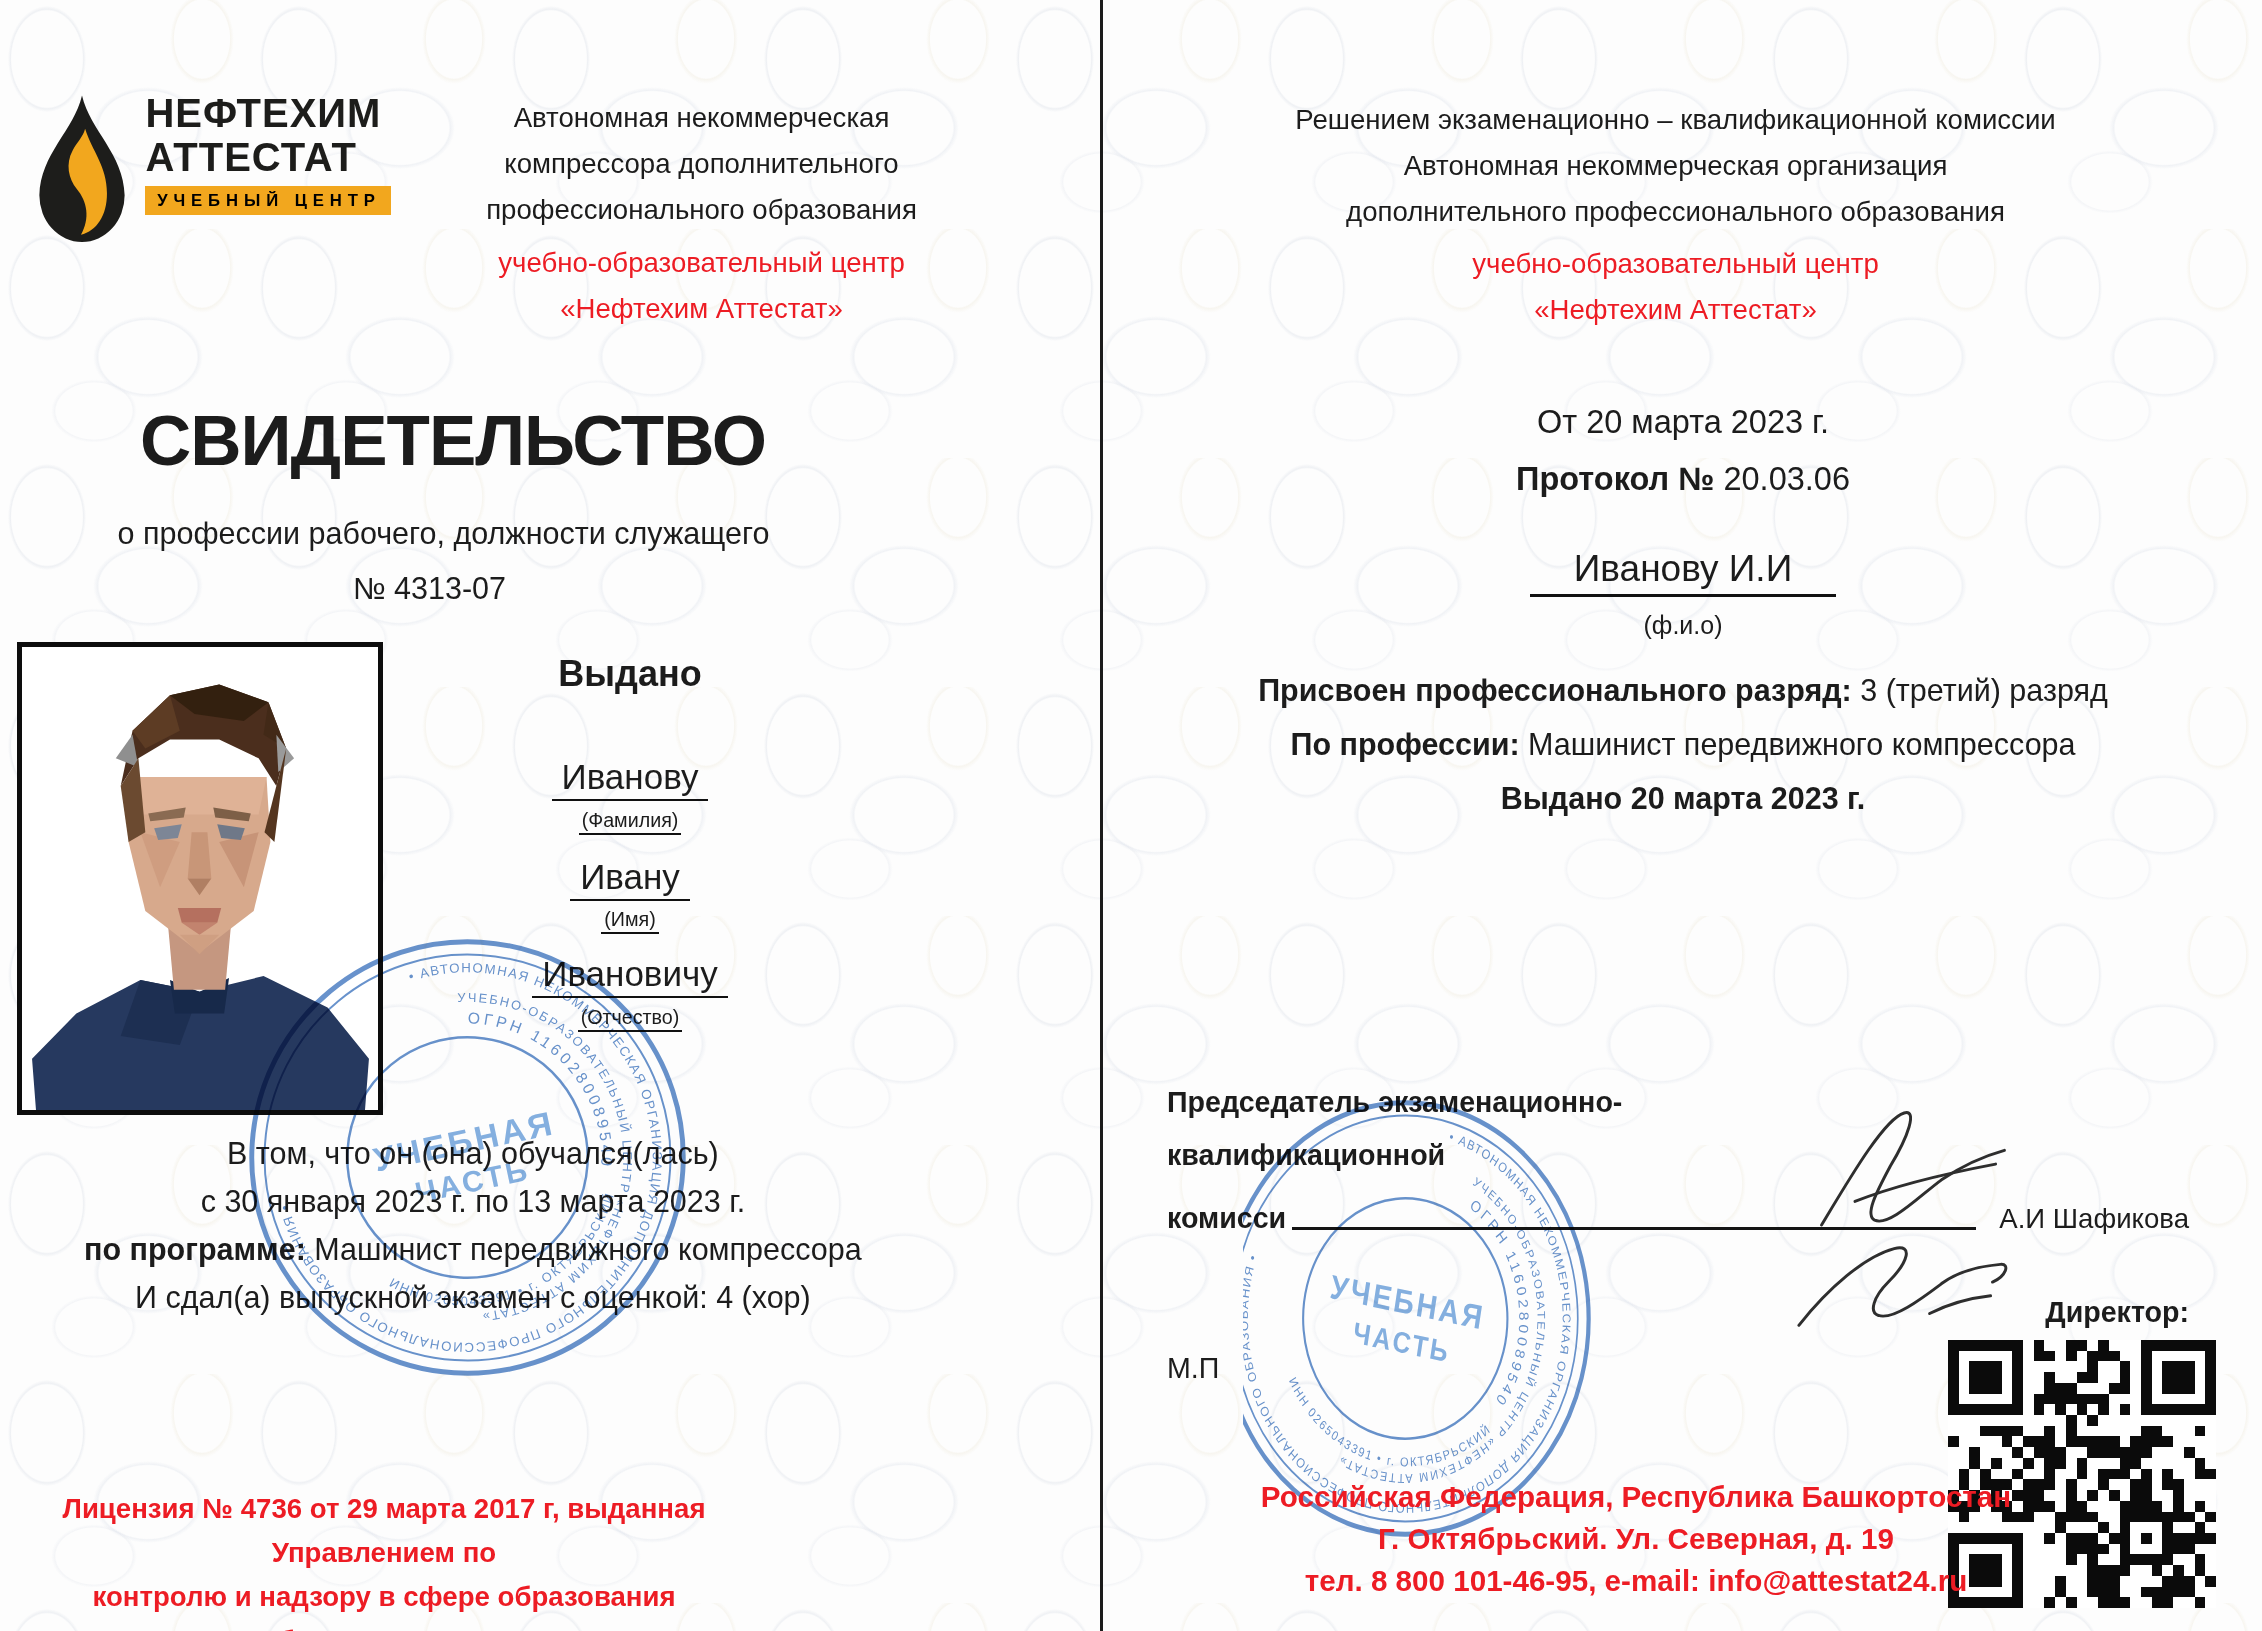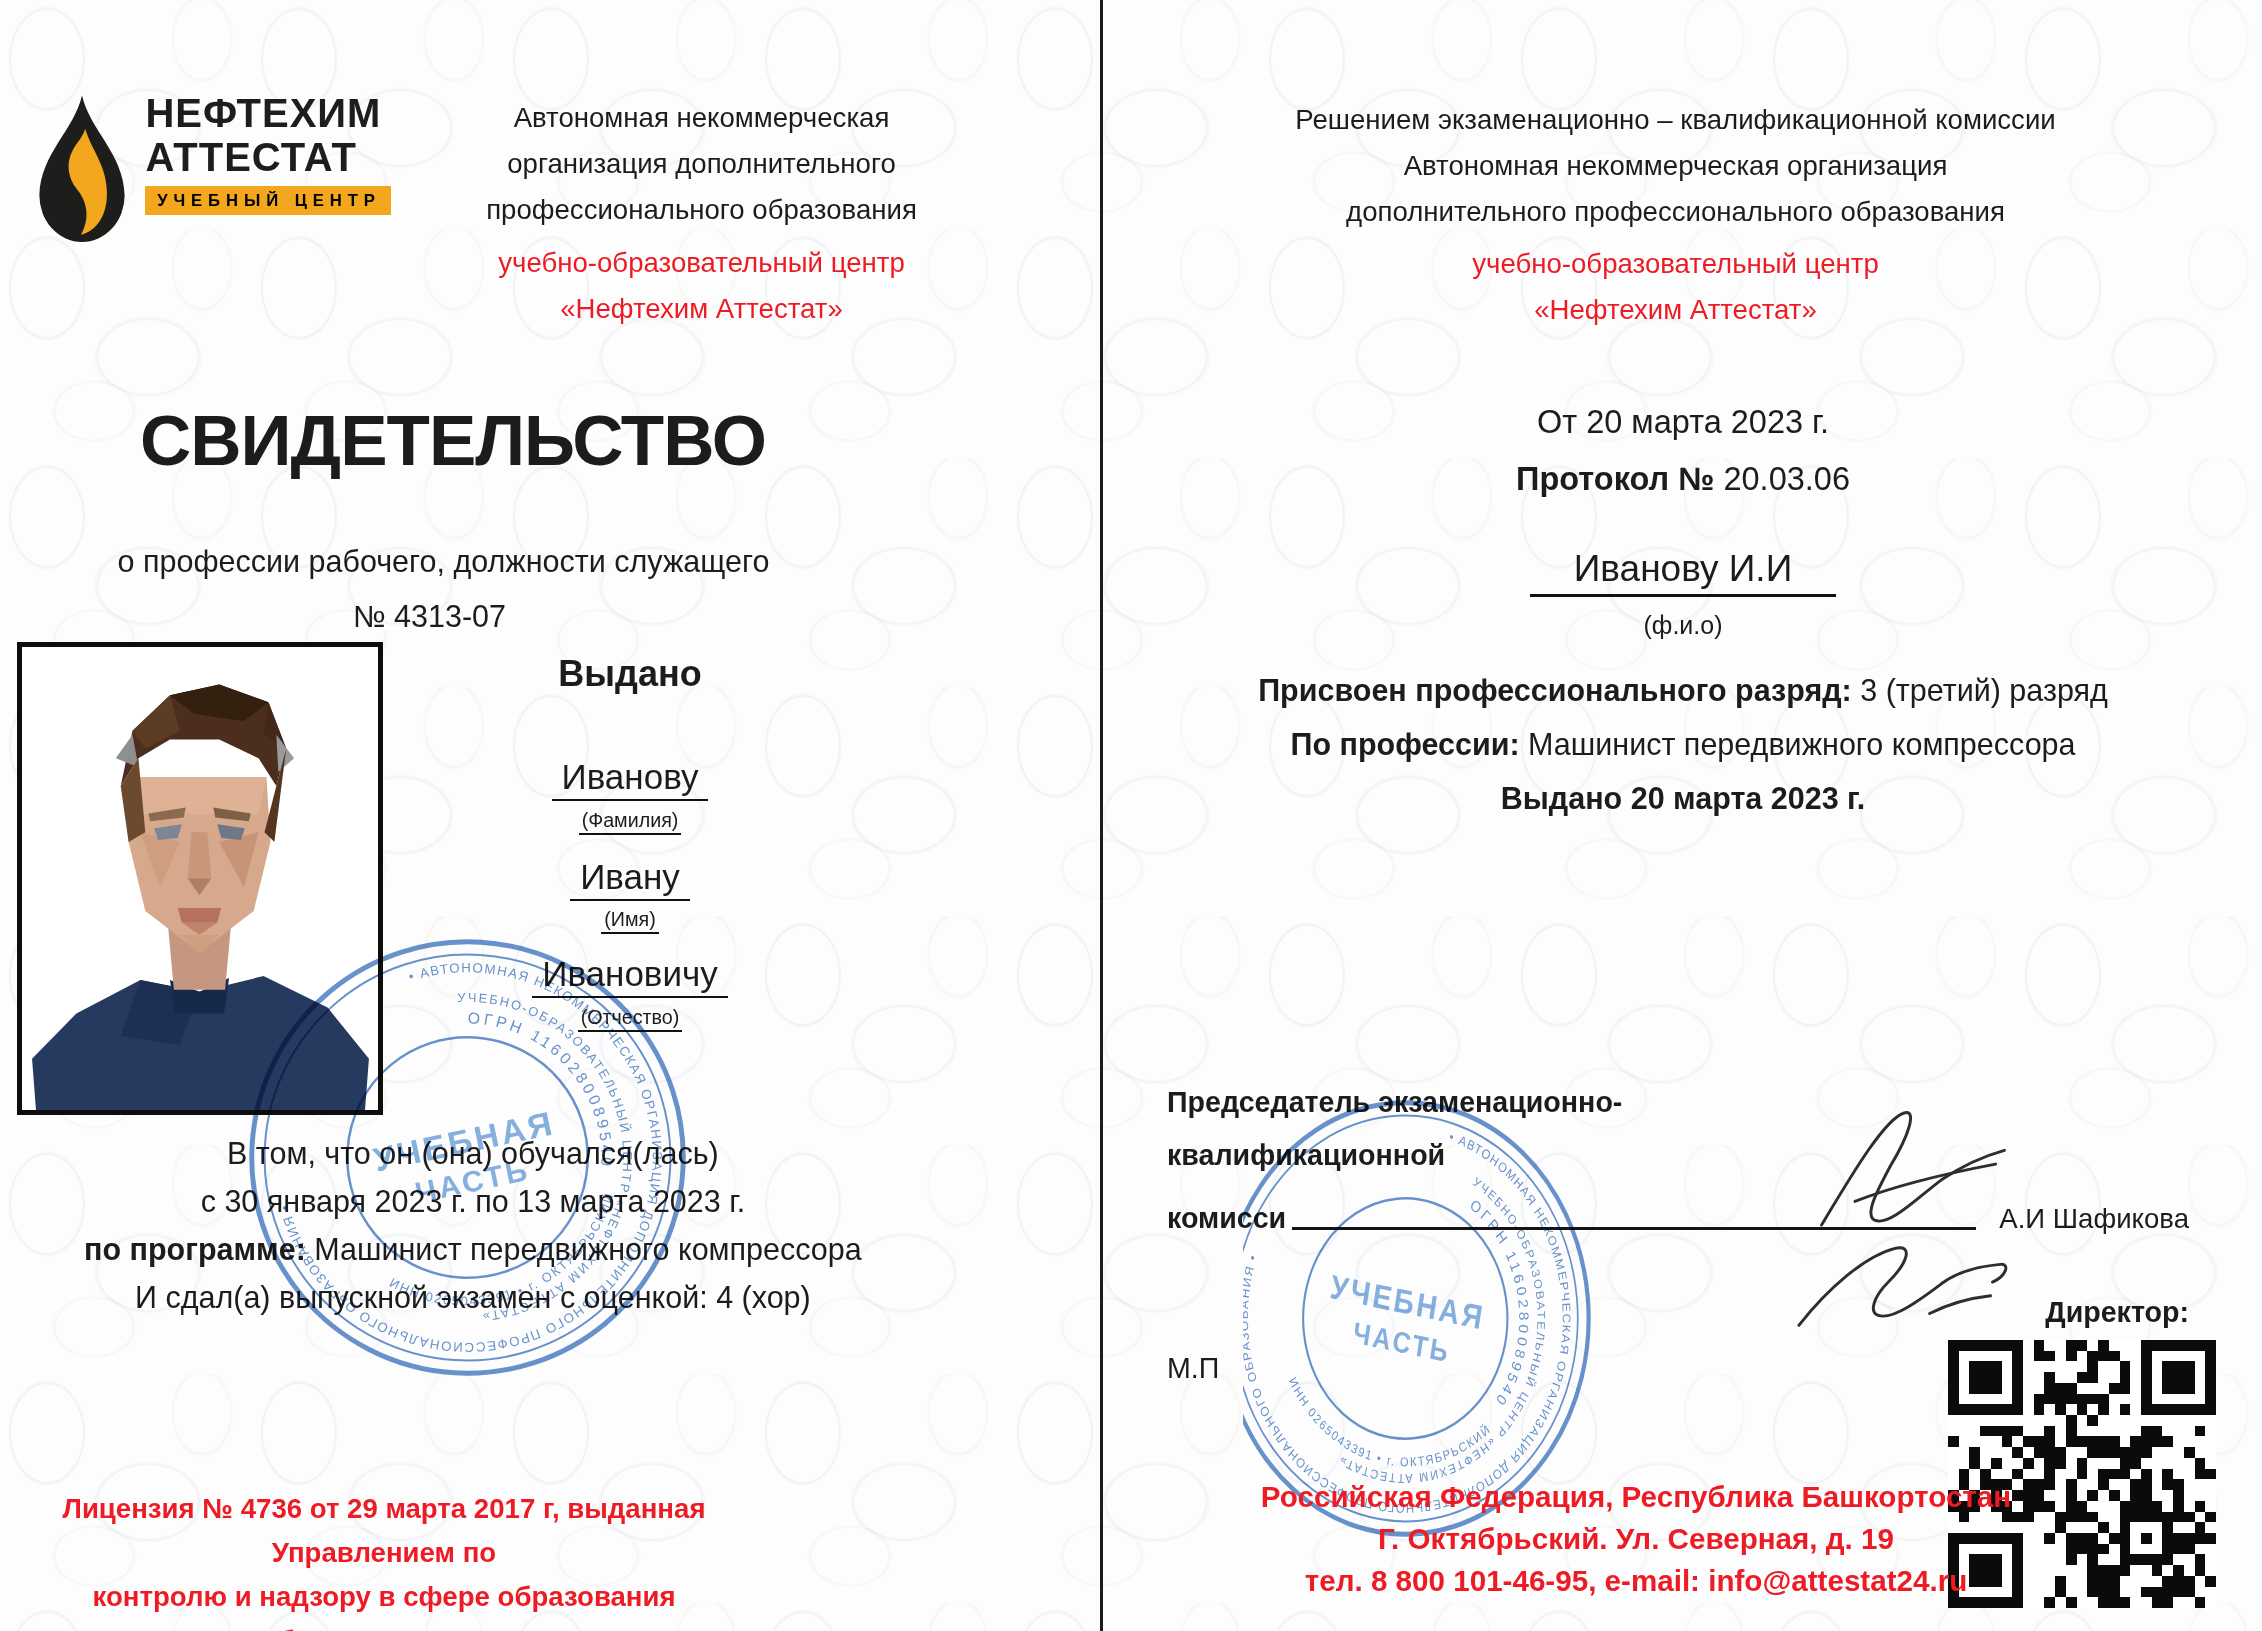--- a/index.html
+++ b/index.html
@@ -21,21 +21,21 @@
   .red{color:#ed1c24;}
   
   .logo{display:flex;gap:11.8px;align-items:flex-start;}
   .logo-text{display:flex;flex-direction:column;}
   .logo-name{font-size:40px;line-height:44px;font-weight:800;letter-spacing:1px;color:#1d1d1b;}
   .logo-banner{margin-top:6.9px;background:#f2a71e;color:#000000;font-size:16.7px;font-weight:800;
     letter-spacing:5.9px;padding:4.9px 9.9px 3.9px 11.8px;white-space:nowrap;align-self:flex-start;}
   
   .org-block{font-size:27.6px;line-height:46px;}
   .doc-title{font-size:71px;font-weight:800;letter-spacing:-1px;}
-  .big-line{font-size:30.5px;margin-top:28px;}
+  .big-line{font-size:30.5px;}
   .names .nm{display:inline-block;font-size:35px;border-bottom:2px solid #111;padding:0 9.9px 2px;}
   .names .cap{display:inline-block;font-size:19.7px;border-bottom:2px solid #111;padding:0 3px 1px;}
   .body-lines{font-size:30.5px;line-height:48px;}
   .license{font-size:27.6px;font-weight:700;line-height:44px;}
   
   .r-header{font-size:27.6px;line-height:46px;}
   .fio-underline{display:inline-block;font-size:37px;border-bottom:3px solid #111;padding:0 44px 3.9px;}
   .sig-row{display:flex;align-items:flex-end;}
   .sig-row .lbl{font-size:28.6px;font-weight:700;white-space:nowrap;}
   .sig-row .line{flex:1;border-bottom:3px solid #141414;margin:0 0 4.9px 5.9px;height:29.6px;}
@@ -58,21 +58,21 @@
       </svg>
       <div class="logo-text">
         <span class="logo-name">НЕФТЕХИМ</span>
         <span class="logo-name">АТТЕСТАТ</span>
         <span class="logo-banner">УЧЕБНЫЙ ЦЕНТР</span>
       </div>
     </div>
 
     <div class="abs ctr org-block ink" style="left:352px;top:95px;width:699px;">
       <div>Автономная некоммерческая</div>
-      <div>организация дополнительного</div>
+      <div>компрессора дополнительного</div>
       <div>профессионального образования</div>
       <div class="red" style="margin-top:6.9px;">учебно-образовательный центр</div>
       <div class="red">«Нефтехим Аттестат»</div>
     </div>
 
     <div class="abs ctr doc-title ink" style="left:0;top:400px;width:906px;">СВИДЕТЕЛЬСТВО</div>
     <div class="abs ctr big-line ink" style="left:0;top:516px;width:887px;">о профессии рабочего, должности служащего</div>
     <div class="abs ctr big-line ink" style="left:0;top:571px;width:847px;padding-left:6px;">№ 4313-07</div>
 
     <div class="abs photo-frame" style="left:16.7px;top:642px;width:356px;height:463px;">

